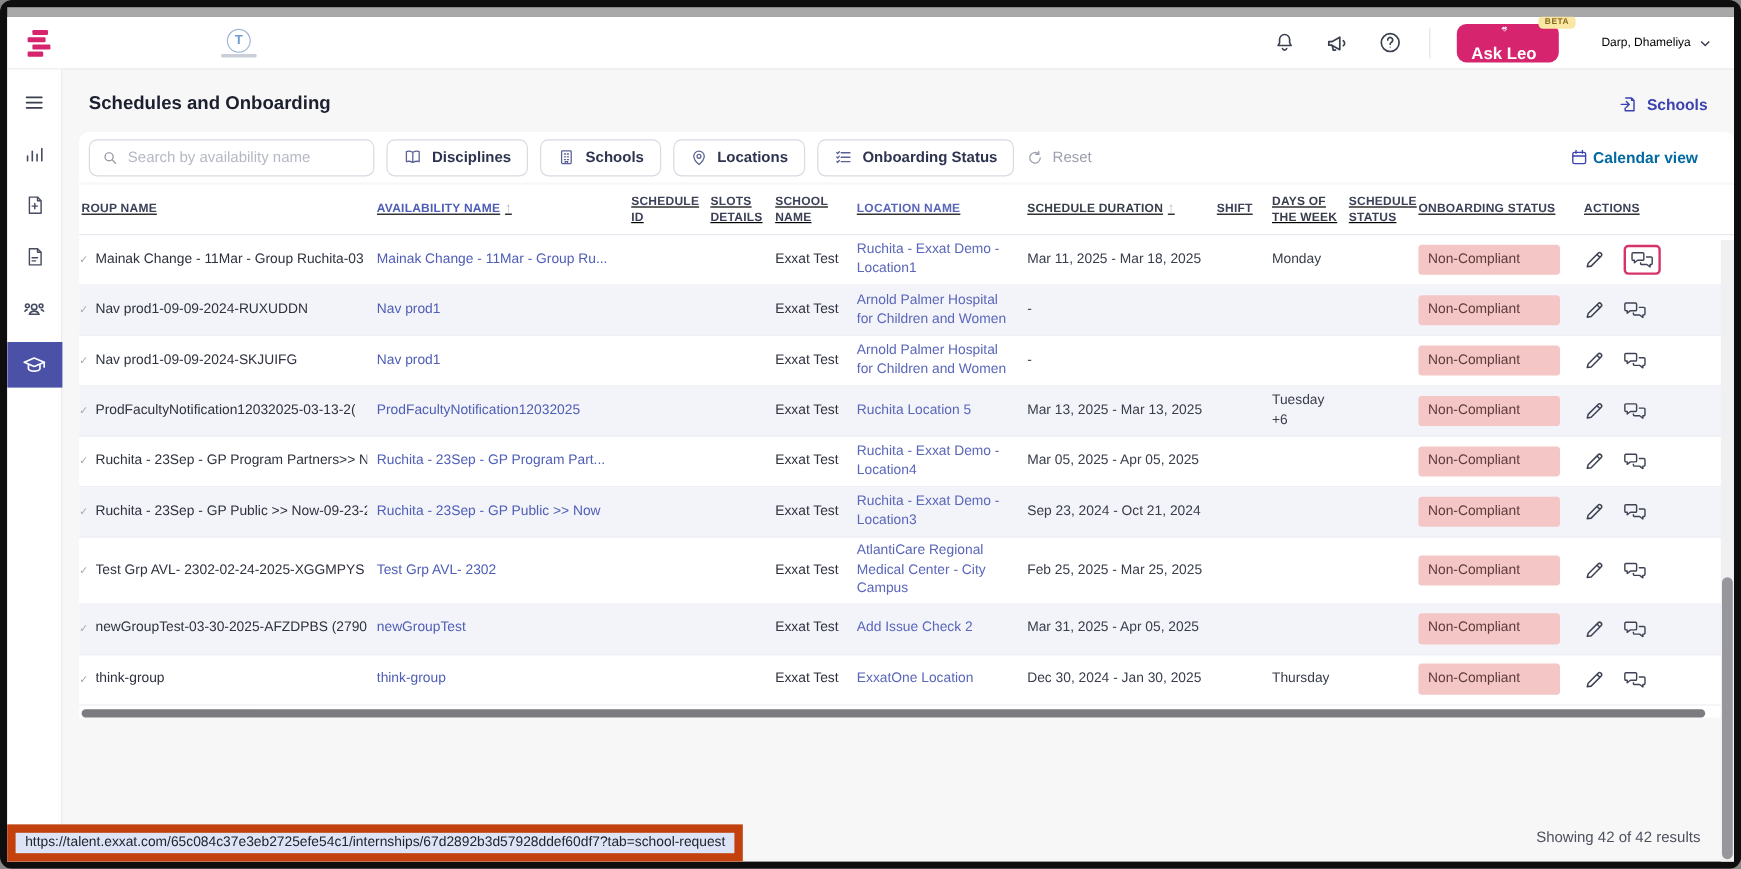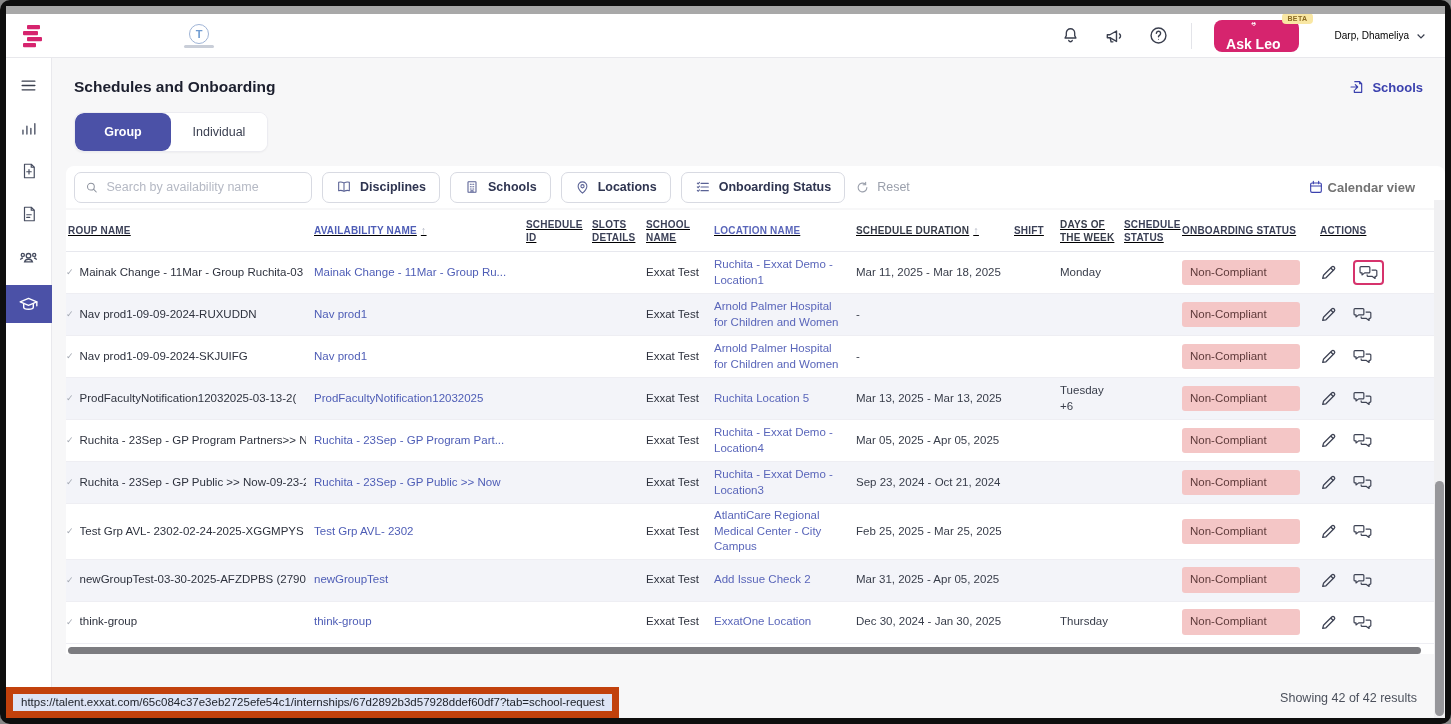--- a/index.html
+++ b/index.html
@@ -54,21 +54,21 @@
                display:flex; align-items:center; gap:10px; padding:0 18px 0 8px;justify-content:space-between; }
   .searchbox { display:flex; align-items:center; gap:8px; width:238px; height:31px; border:1px solid #d8dae2;
                border-radius:7px; padding:0 10px; background:#fff; }
   .searchbox input { border:none; outline:none; width:100%; font-size:12.5px; color:#333;
                font-family:"Liberation Sans",sans-serif; }
   .searchbox input::placeholder { color:#b5b9c4; }
   .fbtn { display:flex; align-items:center; gap:8px; height:31px; border:1px solid #d8dae2; background:#fff;
           border-radius:7px; padding:0 13px; font-size:12.5px; font-weight:bold; color:#2e3450;
           font-family:"Liberation Sans",sans-serif; cursor:pointer; }
   .reset { display:flex; align-items:center; gap:7px; color:#9ba0ac; font-size:12.5px; cursor:pointer; }
-  .calview { margin-left:auto; display:flex; align-items:center; gap:4px; color:#737373; font-size:13px;
+  .calview { margin-left:auto; display:flex; align-items:center; gap:4px; color:#0369a1; font-size:13px;
              font-weight:bold; cursor:pointer; padding-right:12px; }
 
   
   .tablewrap { background:#fff; }
   .thead { display:flex; align-items:center; min-height:42px; background:#fff; border-bottom:1px solid #e7e8ee;text-decoration:underline; }
   .th { font-size:10px; font-weight:bold; color:#3c4157; letter-spacing:.2px; line-height:1.3;
         padding-right:8px; display:flex; align-items:center; gap:4px; }
   .sort { color:#b6bac7; font-size:11px; }
 
   .tr { display:flex; align-items:center; min-height:42px; border-bottom:1px solid #eeeef3; padding:4px 0; }
@@ -225,24 +225,20 @@
           <div class="export-link">
             <svg width="16" height="16" viewBox="0 0 24 24" fill="none" stroke="#3b41ae" stroke-width="1.8" stroke-linejoin="round">
               <path d="M8 4h8l3 3v13H8v-4"></path>
               <path d="M16 4v3h3"></path>
               <path d="M3 12h9M9.5 8.5L13 12l-3.5 3.5" stroke-linecap="round"></path>
             </svg>
             <span>Schools</span>
           </div>
         </div>
 
-        <div class="tabs">
-          <div class="tab active">Group</div>
-          <div class="tab">Individual</div>
-        </div>
 
         <div class="filterbar">
           <div class="searchbox">
             <svg width="15" height="15" viewBox="0 0 24 24" fill="none" stroke="#8b909c" stroke-width="1.8" stroke-linecap="round">
               <circle cx="10.5" cy="10.5" r="6"></circle>
               <path d="M15.5 15.5L20 20"></path>
             </svg>
             <input placeholder="Search by availability name" style="">
           </div>
           <button class="fbtn">

